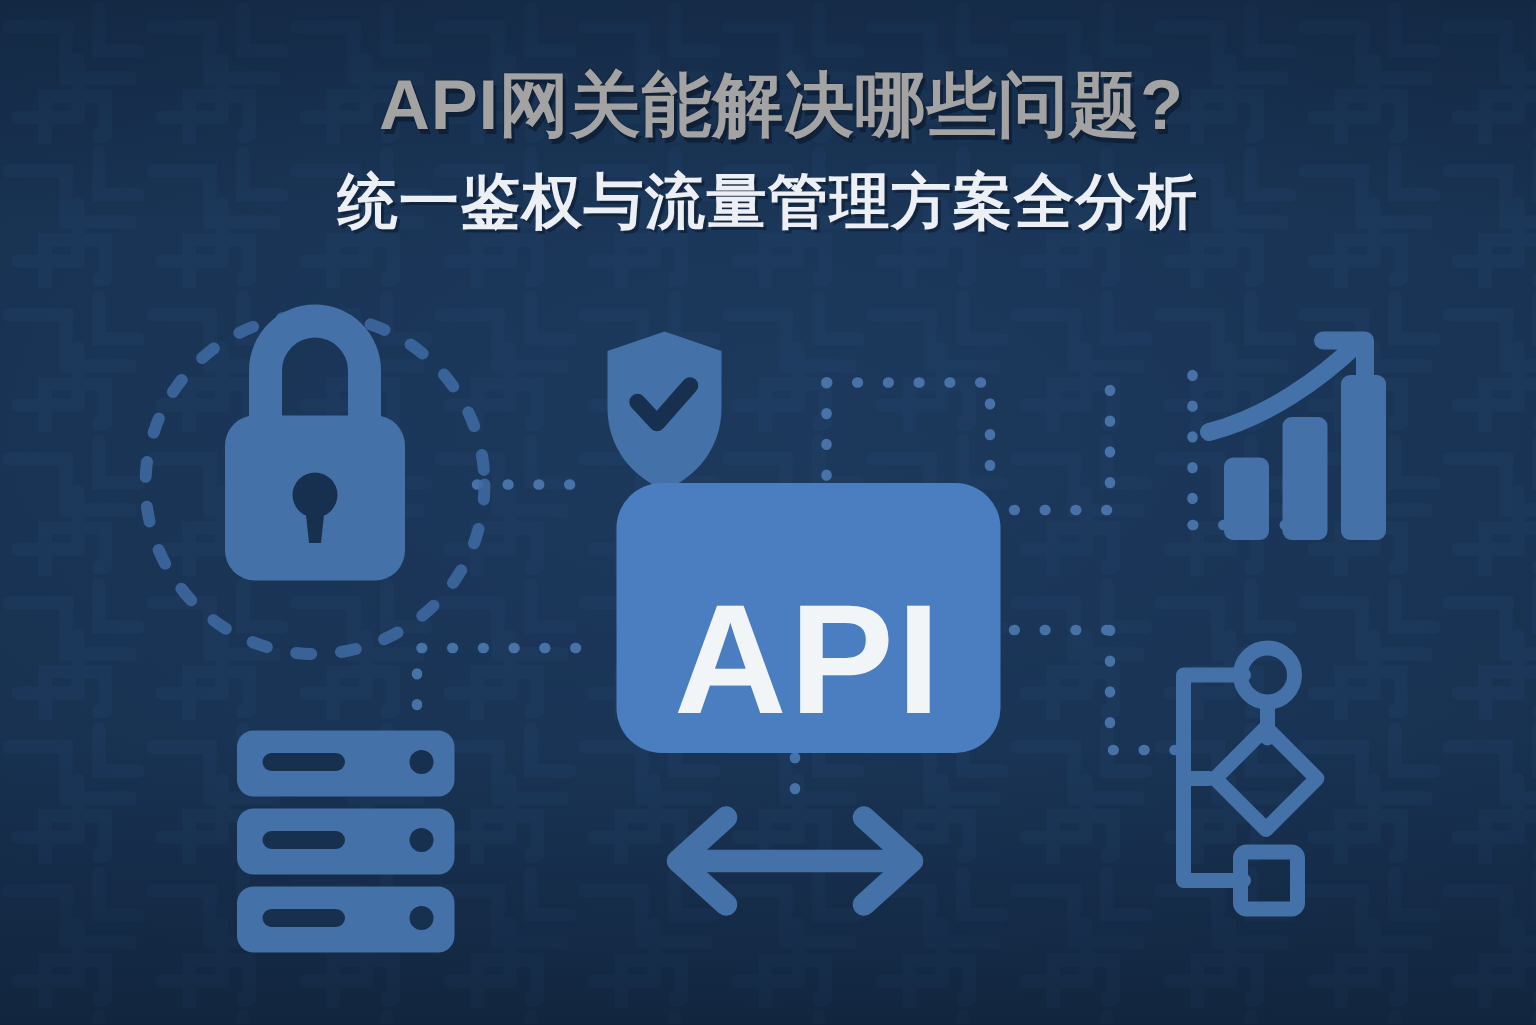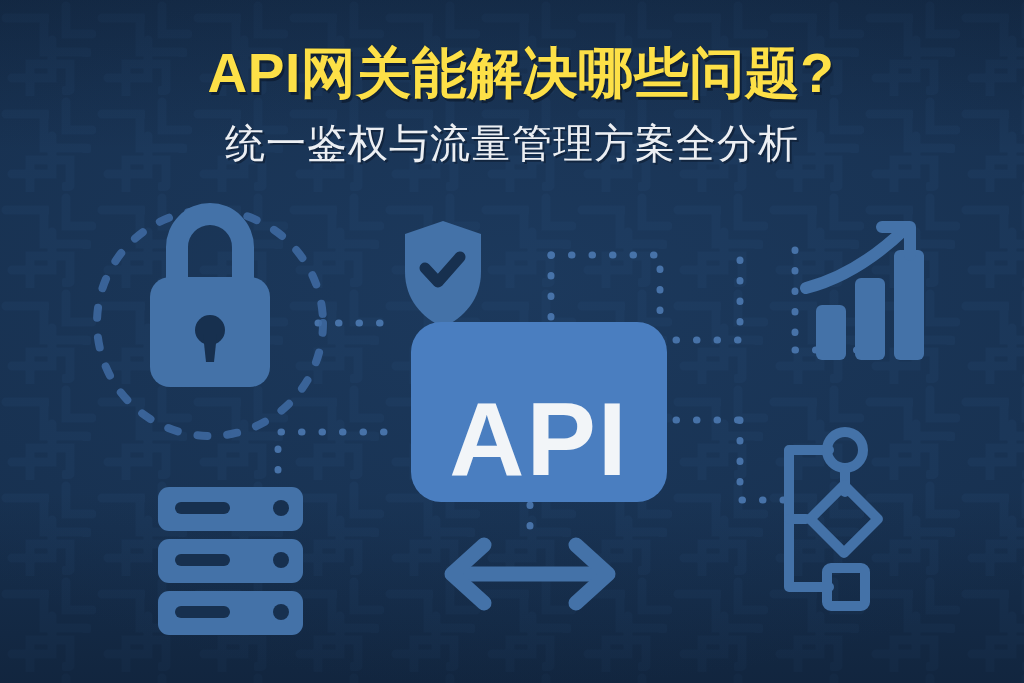--- a/index.html
+++ b/index.html
@@ -35,34 +35,34 @@
   #text-block {
     position: absolute;
     left: 0;
     right: 0;
     top: 46px;
     text-align: center;
     z-index: 6;
   }
   #title {
     margin: 0;
-    font-size: 55px;
+    font-size: 47px;
     line-height: 1.0;
     font-weight: bold;
     letter-spacing: 0.5px;
-    color: #fde047;
+    color: #a3a3a3;
     text-shadow: 2px 3px 0 rgba(9,20,36,0.55), 0 0 1px rgba(9,20,36,0.9);
     white-space: nowrap;
     padding-left: 18px;
   }
   #subtitle {
     margin: 22px 0 0 0;
     font-size: 40px;
     line-height: 1.0;
-    font-weight: normal;
+    font-weight: bold;
     letter-spacing: 1px;
     color: #eceff3;
     text-shadow: 2px 2px 0 rgba(9,20,36,0.50);
     white-space: nowrap;
   }
 
   
   #diagram {
     position: absolute;
     left: 0;

